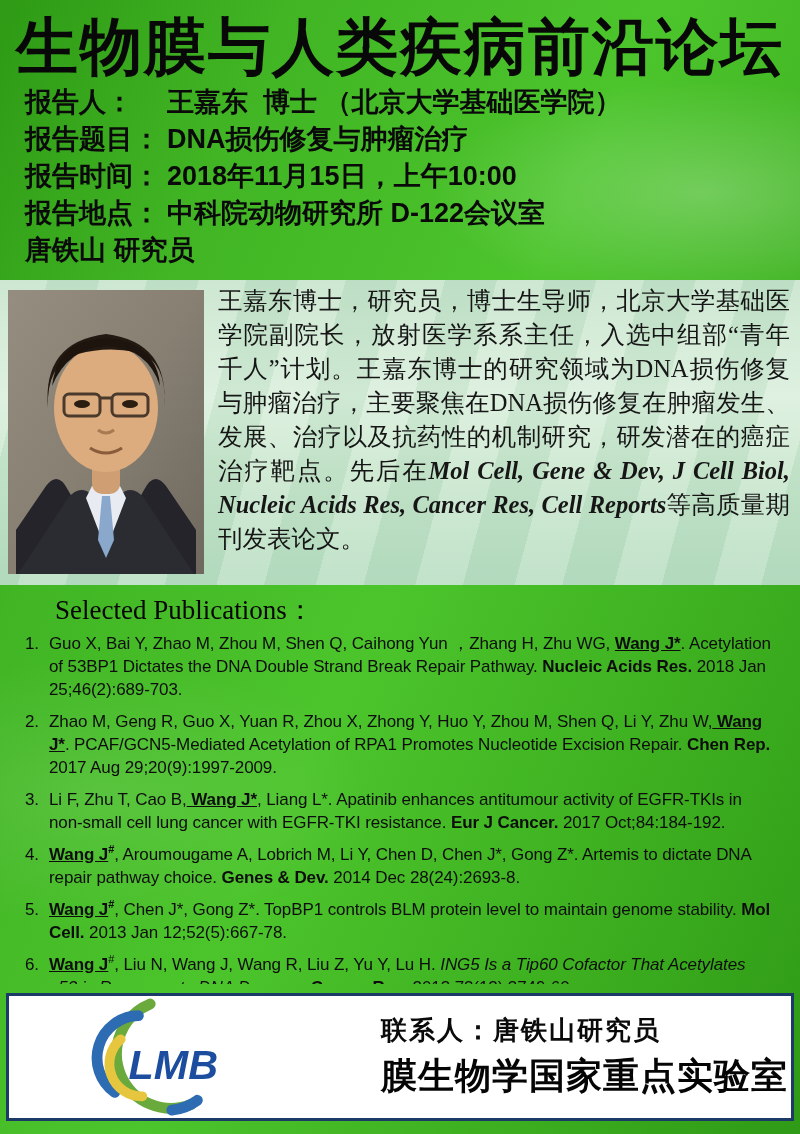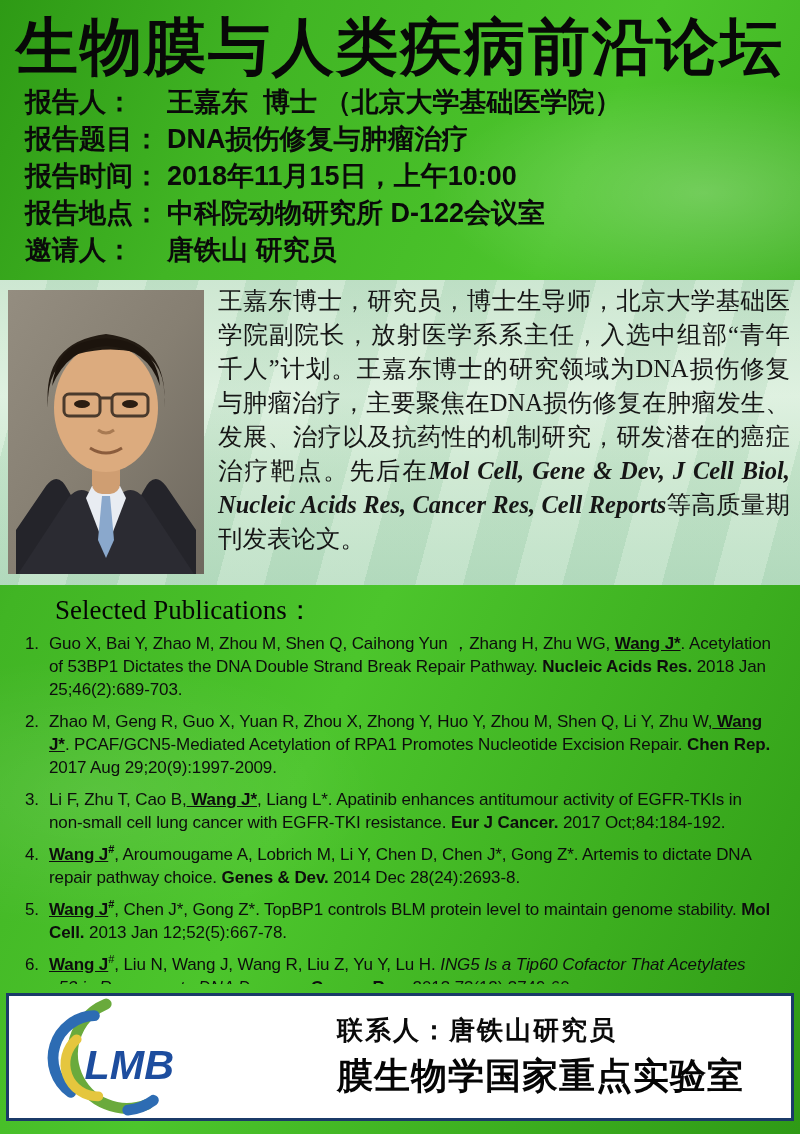--- a/index.html
+++ b/index.html
@@ -44,21 +44,21 @@
   .pub .num{position:absolute;left:0;top:0;}
   .pub sup{font-size:11px;line-height:0;}
   .pub .b{font-weight:700;}
   .pub .u{text-decoration:underline;}
   .pub .i{font-style:italic;}
   .footer-box{
     position:absolute;left:6px;right:6px;top:993px;height:128px;
     background:#ffffff;border:3px solid #1b3a68;box-sizing:border-box;
     display:flex;align-items:center;
   }
-  .logo-wrap{flex:0 0 300px;display:flex;justify-content:flex-start;padding-left:28px;}
+  .logo-wrap{flex:0 0 300px;display:flex;justify-content:flex-start;padding-left:28px;margin-left:44px;}
   .footer-text{display:flex;flex-direction:column;gap:4px;}
   .contact{font-family:"Liberation Serif",serif;font-size:26px;font-weight:700;color:#0a0a0a;letter-spacing:2px;}
   .lab{font-size:36px;font-weight:900;color:#050505;letter-spacing:1px;}
 </style>
 </head>
 <body>
 
 <div class="title">生物膜与人类疾病前沿论坛</div>
 
 <div class="info">
@@ -72,21 +72,20 @@
     </div>
     <div class="info-row">
       <span class="info-label">报告时间：</span>
       <span class="info-value">2018年11月15日，上午10:00</span>
     </div>
     <div class="info-row">
       <span class="info-label">报告地点：</span>
       <span class="info-value">中科院动物研究所 D-122会议室</span>
     </div>
     <div class="info-row">
-      <span class="info-label">邀请人：</span>
       <span class="info-value">唐铁山 研究员</span>
     </div>
   </div>
 
 <div class="bio-panel">
   <svg class="photo" viewBox="0 0 196 284" xmlns="http://www.w3.org/2000/svg">
     <defs>
       <linearGradient id="pbg" x1="0" y1="0" x2="1" y2="1">
         <stop offset="0" stop-color="#948d80"></stop>
           <stop offset="0.5" stop-color="#867f72"></stop>

